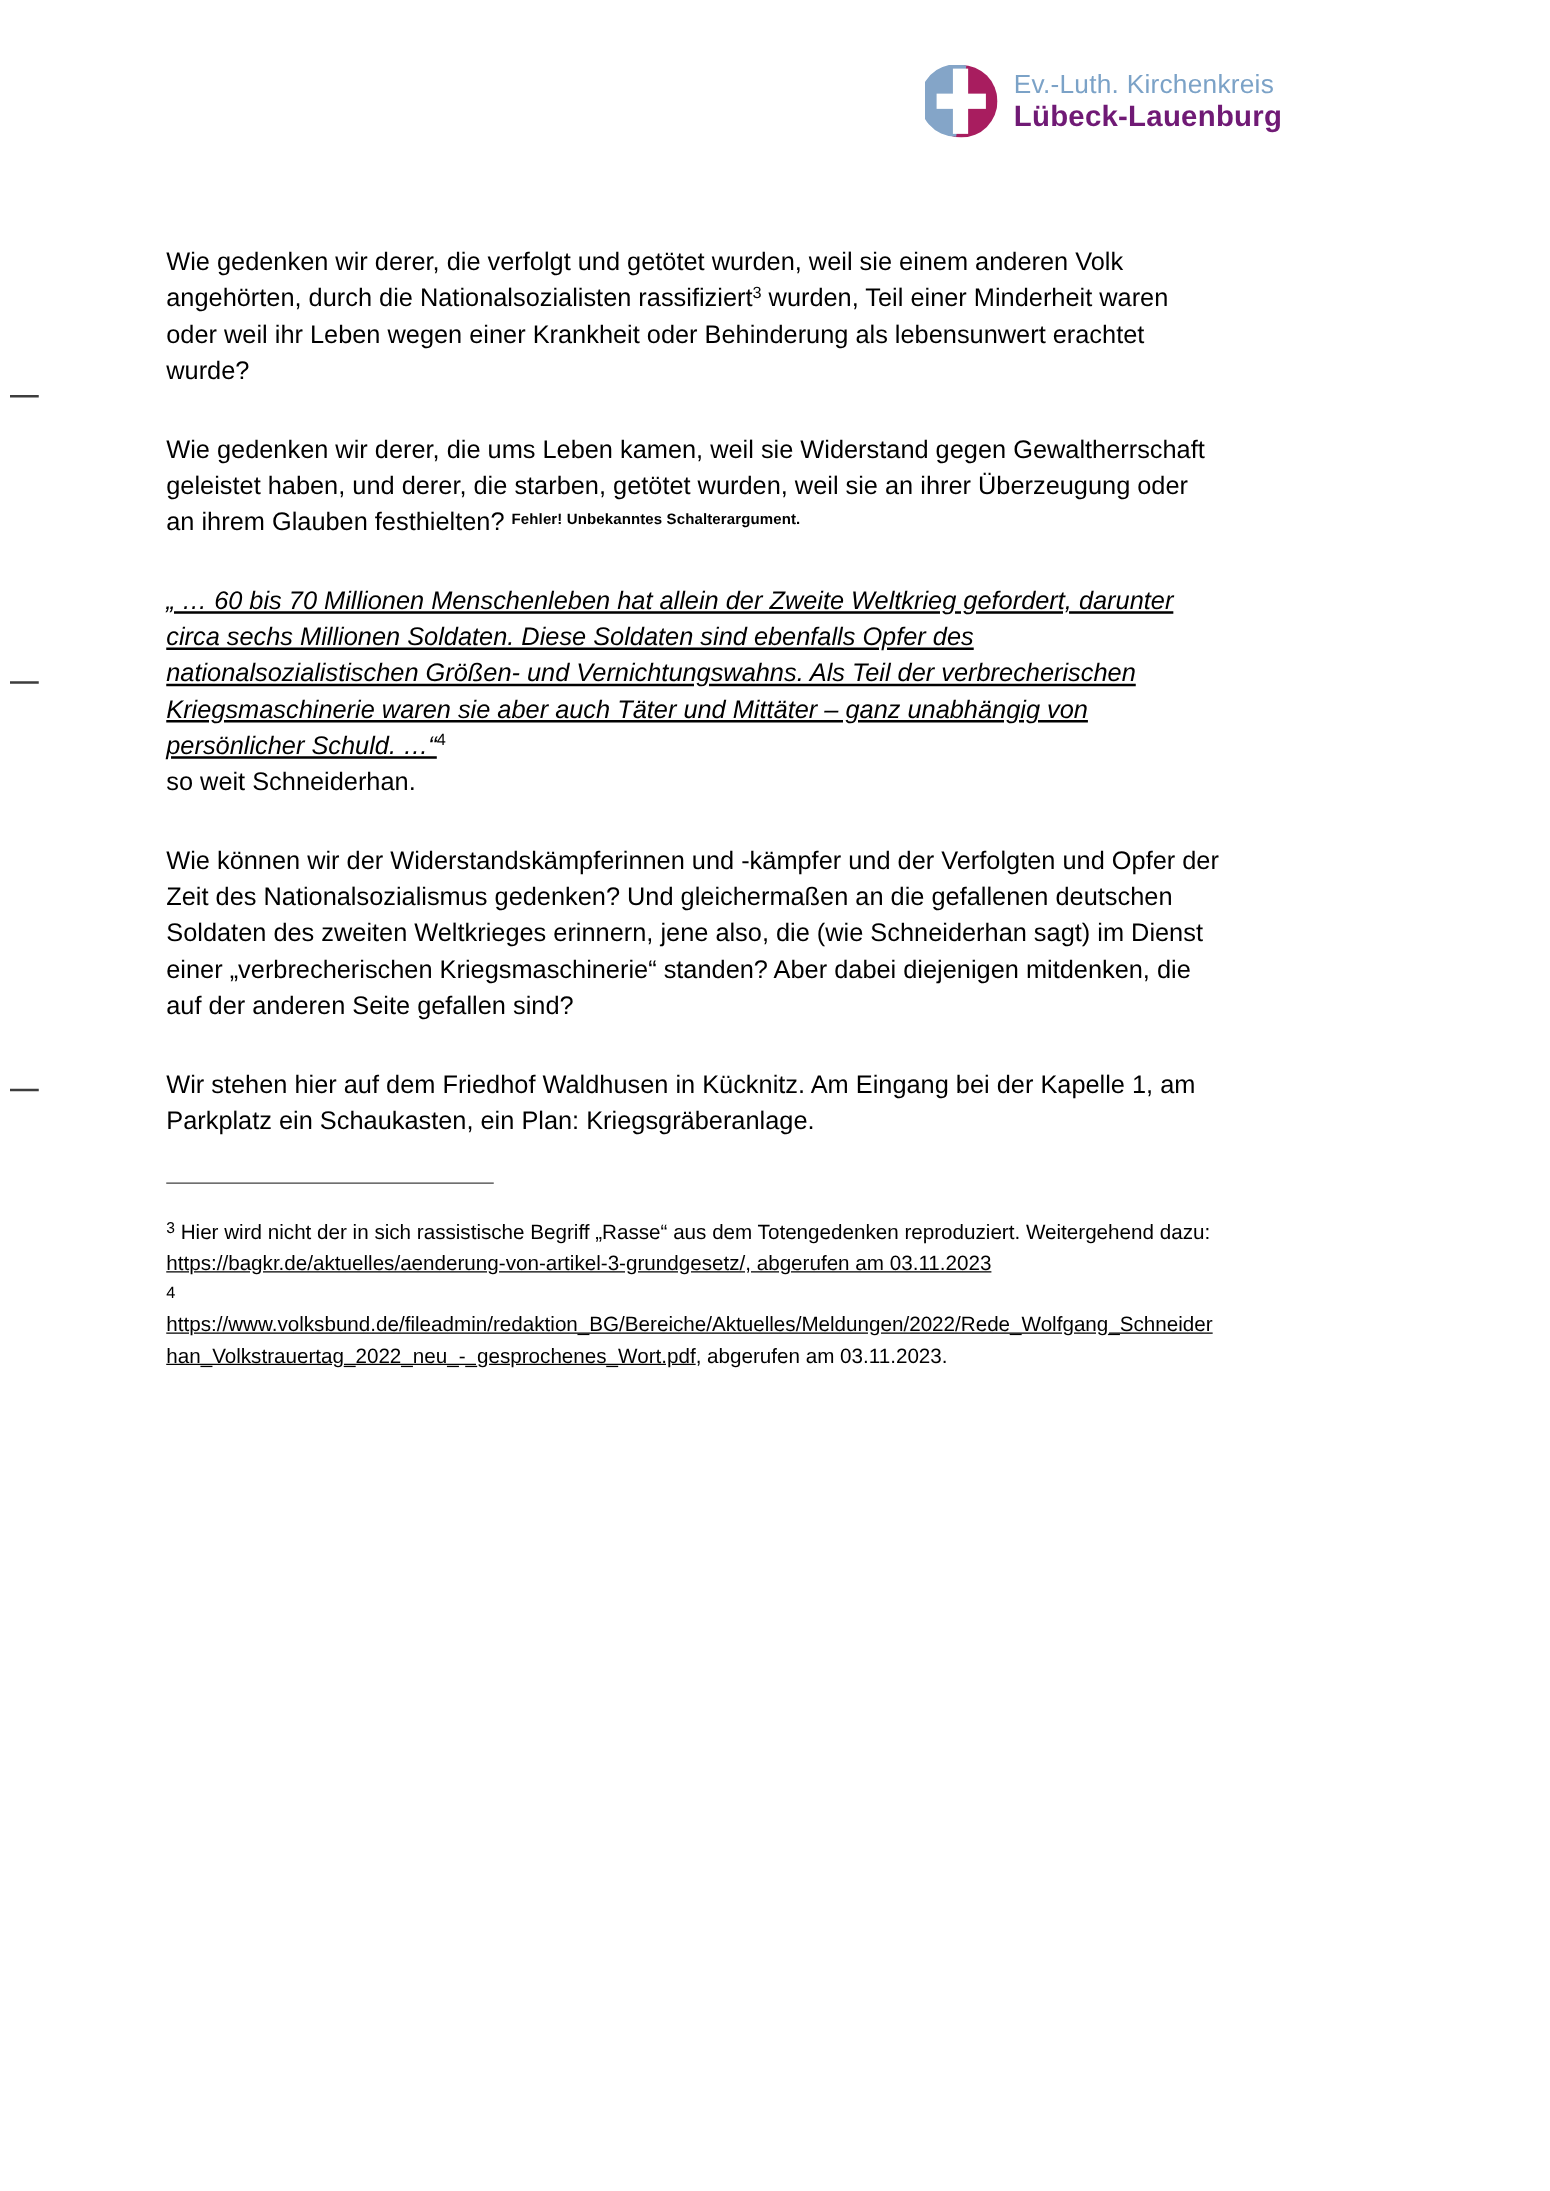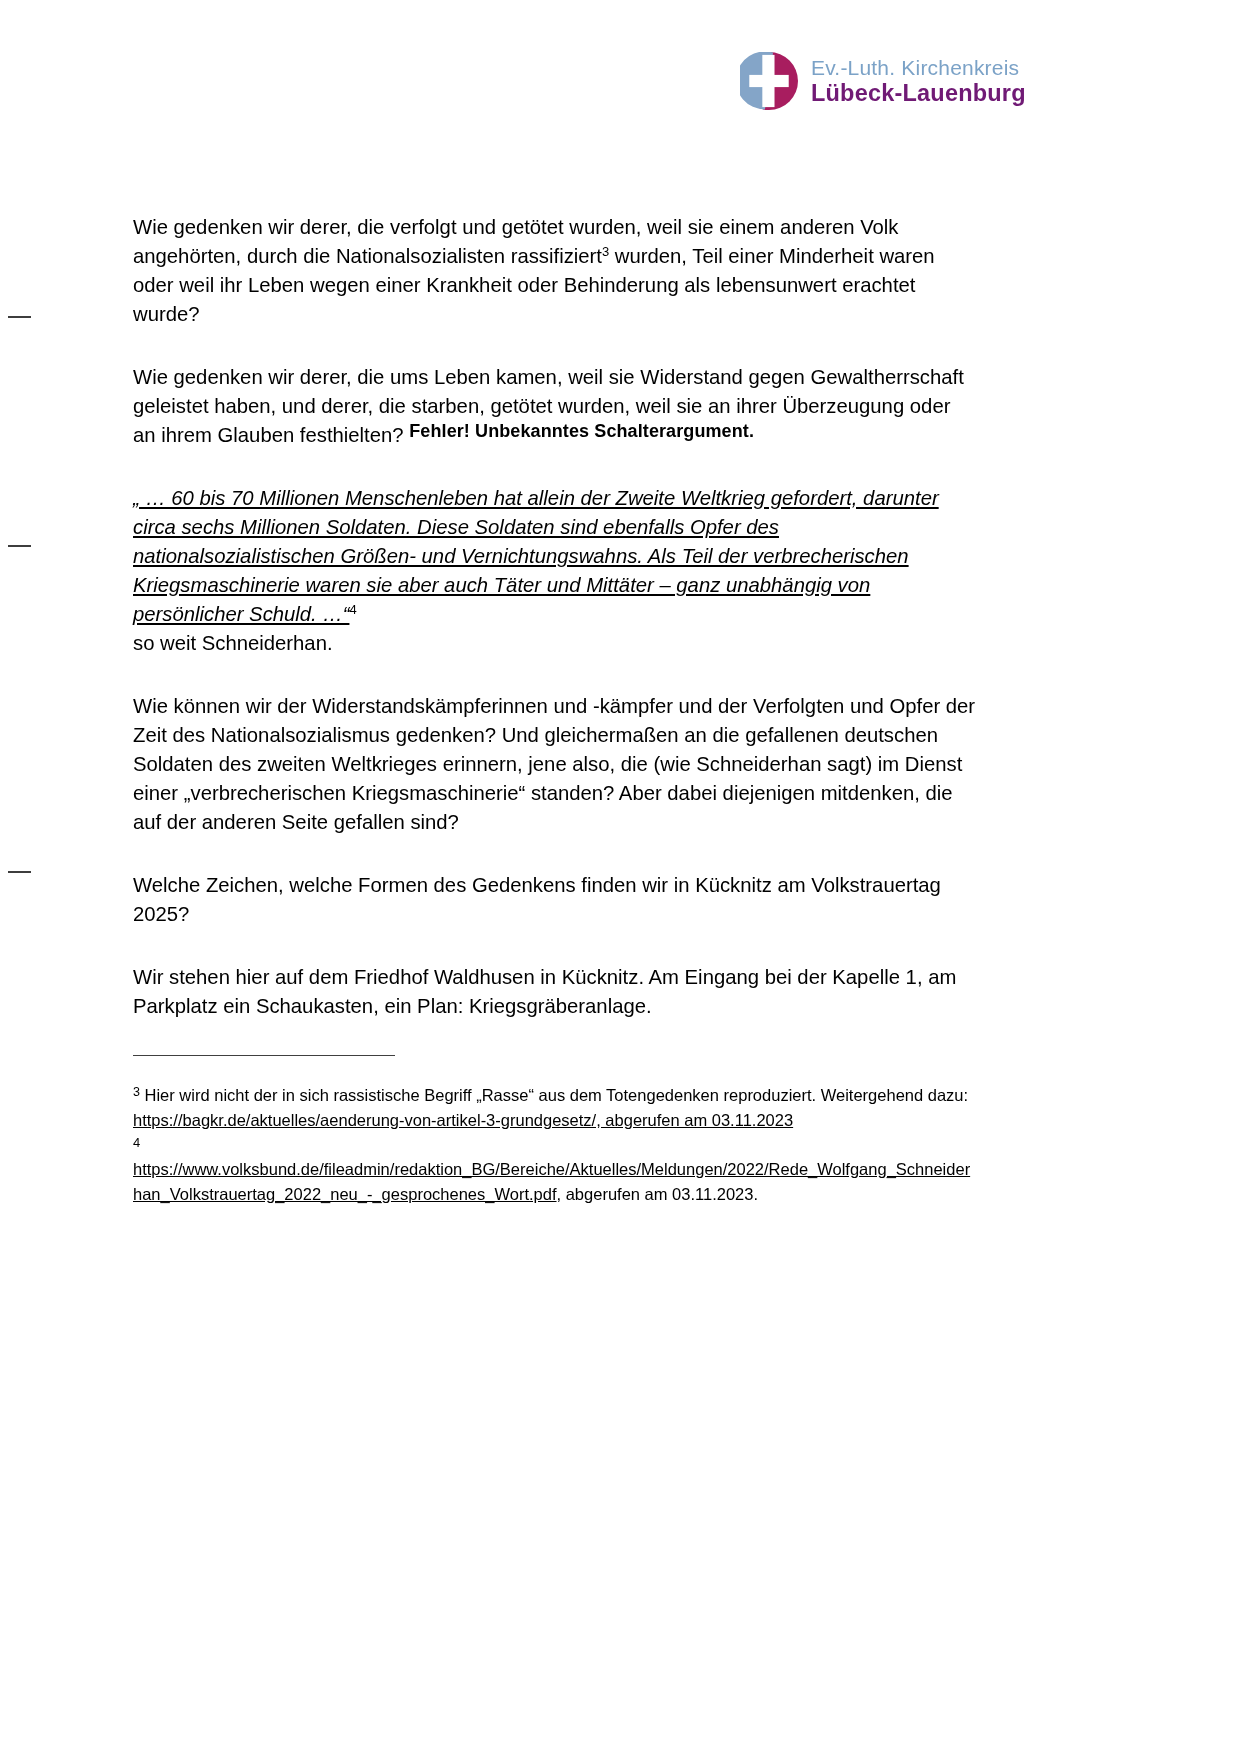--- a/index.html
+++ b/index.html
@@ -22,23 +22,23 @@
 
   
   .change-bar { position:absolute; left:8px; width:23px; height:2px; background:#3d3d3d; }
   .cb1 { top:316px; } .cb2 { top:545px; } .cb3 { top:871px; }
 
   
   .content {
     position:absolute; left:133px; top:196px; width:843px;
     font-size:20.3px; line-height:29px;
   }
-  .content p { margin:17px 0 34px 0; }
+  .content p { margin:0 0 34px 0; }
   .sup-ref { font-size:13px; position:relative; top:-7px; line-height:0; }
-  .error-field { font-weight:bold; font-size:18px; position:relative; top:-5px; line-height:0; letter-spacing:0.1px; }
+  .error-field { font-weight:bold; font-size:12px; position:relative; top:-5px; line-height:0; letter-spacing:0.1px; }
   .quote-run { font-style:italic;text-decoration:underline; }
   .sup-ref-upright { font-style:normal; font-size:13px; position:relative; top:-7px; line-height:0; }
 
   
   .fn-separator { width:262px; height:0; border-top:1.5px solid #404040; margin:14px 0 27px 0; }
   .footnotes { font-size:16.5px; line-height:25px; }
   .fn-marker { font-size:12.5px; position:relative; top:-5px; line-height:0; }
   .fn-link { color:#000; text-decoration:underline; cursor:pointer; }
   .fn4-marker-line { font-size:13px; line-height:17px; margin:1px 0 0 0; }
   .fn4-para { margin-top:6px; }
@@ -72,21 +72,20 @@
 
     <p><span>Wie gedenken wir derer, die verfolgt und getötet wurden, weil sie einem anderen Volk angehörten, durch die Nationalsozialisten rassifiziert</span><span class="sup-ref">3</span><span> wurden, Teil einer Minderheit waren oder weil ihr Leben wegen einer Krankheit oder Behinderung als lebensunwert erachtet wurde?</span></p>
 
     <p><span>Wie gedenken wir derer, die ums Leben kamen, weil sie Widerstand gegen Gewaltherrschaft geleistet haben, und derer, die starben, getötet wurden, weil sie an ihrer Überzeugung oder an ihrem Glauben festhielten? </span><span class="error-field">Fehler! Unbekanntes Schalterargument.</span></p>
 
 
     <p><span class="quote-run">„ … 60 bis 70 Millionen Menschenleben hat allein der Zweite Weltkrieg gefordert, darunter circa sechs Millionen Soldaten. Diese Soldaten sind ebenfalls Opfer des nationalsozialistischen Größen- und Vernichtungswahns. Als Teil der verbrecherischen Kriegsmaschinerie waren sie aber auch Täter und Mittäter – ganz unabhängig von persönlicher Schuld. …“</span><span class="sup-ref-upright">4</span><br><span>so weit Schneiderhan.</span></p>
 
     <p>Wie können wir der Widerstandskämpferinnen und -kämpfer und der Verfolgten und Opfer der Zeit des Nationalsozialismus gedenken? Und gleichermaßen an die gefallenen deutschen Soldaten des zweiten Weltkrieges erinnern, jene also, die (wie Schneiderhan sagt) im Dienst einer „verbrecherischen Kriegsmaschinerie“ standen? Aber dabei diejenigen mitdenken, die auf der anderen Seite gefallen sind?</p>
 
-    <p>Welche Zeichen, welche Formen des Gedenkens finden wir in Kücknitz am Volkstrauertag 2025?</p>
 
     <p>Wir stehen hier auf dem Friedhof Waldhusen in Kücknitz. Am Eingang bei der Kapelle 1, am Parkplatz ein Schaukasten, ein Plan: Kriegsgräberanlage.</p>
 
 
     <div class="fn-separator"></div>
 
     <div class="footnotes">
       <div><span class="fn-marker">3</span><span> Hier wird nicht der in sich rassistische Begriff „Rasse“ aus dem Totengedenken reproduziert. Weitergehend dazu: </span><a class="fn-link">https://bagkr.de/aktuelles/aenderung-von-artikel-3-grundgesetz/, abgerufen am 03.11.2023</a></div>
 
       <div class="fn4-marker-line">4</div>

